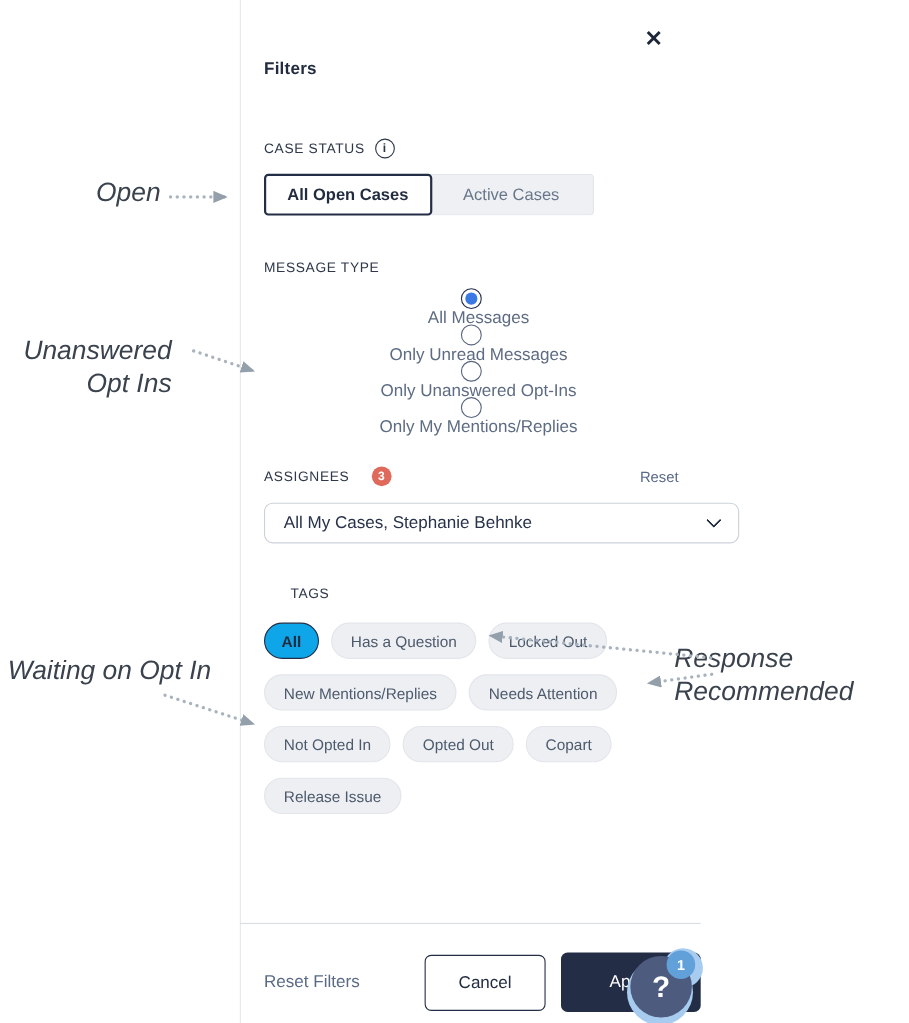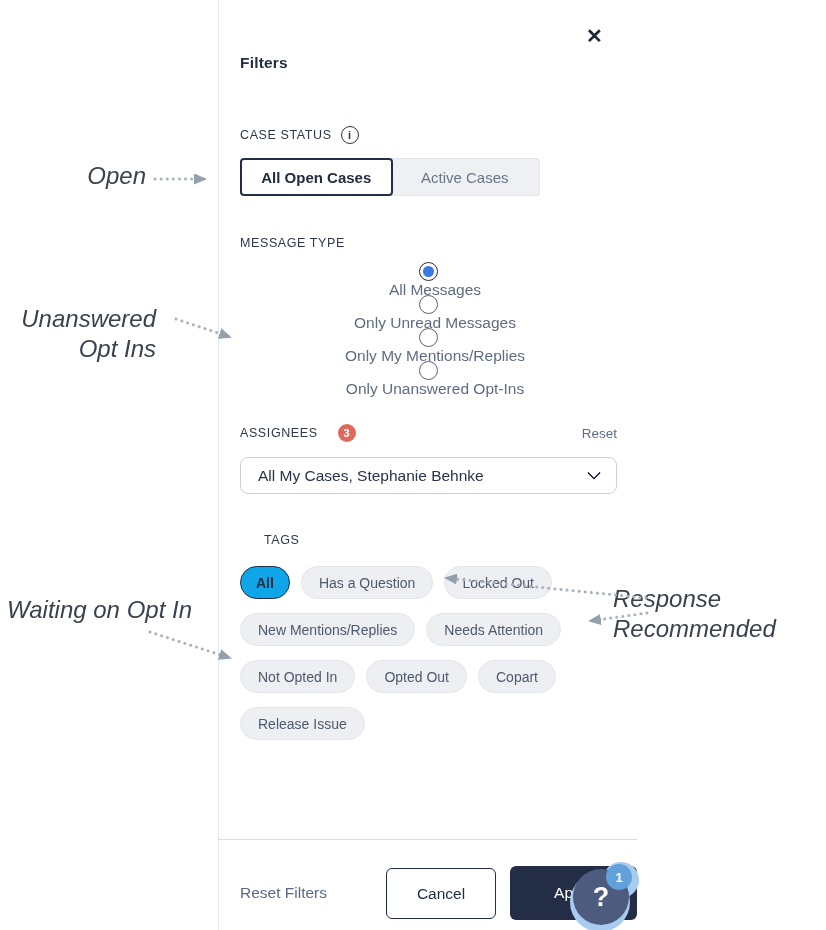--- a/index.html
+++ b/index.html
@@ -64,21 +64,21 @@
   .assignees-row { margin-top:29px; height:20px; display:flex; align-items:center;gap:12px; }
   .count-badge {
     width:18px; height:18px; margin-left:8px; flex:none;
     background:#df6a5b; border-radius:50%;
     display:flex; align-items:center; justify-content:center;
     color:#ffffff; font-size:11px; font-weight:700;
   }
   .reset-link { margin-left:auto; font-size:13.5px; color:#5a6a8c; cursor:pointer; }
 
   .dropdown {
-    margin-top:14px; width:377px; height:37px;
+    margin-top:14px; width:432px; height:37px;
     border:1px solid #cbd1da; border-radius:8px; background:#ffffff;
     display:flex; align-items:center; padding:0 17px; cursor:pointer;
   }
   .dropdown-value { font-size:15.5px; font-weight:500; color:#28324a; }
   .chevron-down {
     margin-left:auto; width:10px; height:10px; margin-top:-5px;
     border-right:2.6px solid #232d45; border-bottom:2.6px solid #232d45;
     border-radius:1px; transform:rotate(45deg);
   }
 
@@ -172,25 +172,25 @@
     <div class="radio-row">
       <span class="radio selected"></span>
       <span class="radio-label">All Messages</span>
     </div>
     <div class="radio-row">
       <span class="radio"></span>
       <span class="radio-label">Only Unread Messages</span>
     </div>
     <div class="radio-row">
       <span class="radio"></span>
+      <span class="radio-label">Only Unanswered Opt-Ins</span>
+    </div>
+    <div class="radio-row">
+      <span class="radio"></span>
       <span class="radio-label">Only My Mentions/Replies</span>
-    </div>
-    <div class="radio-row">
-      <span class="radio"></span>
-      <span class="radio-label">Only Unanswered Opt-Ins</span>
     </div>
   </div>
 
   <div class="assignees-row">
     <span class="section-label">ASSIGNEES</span>
     <span class="count-badge">3</span>
     <span class="reset-link">Reset</span>
   </div>
 
   <div class="dropdown">

